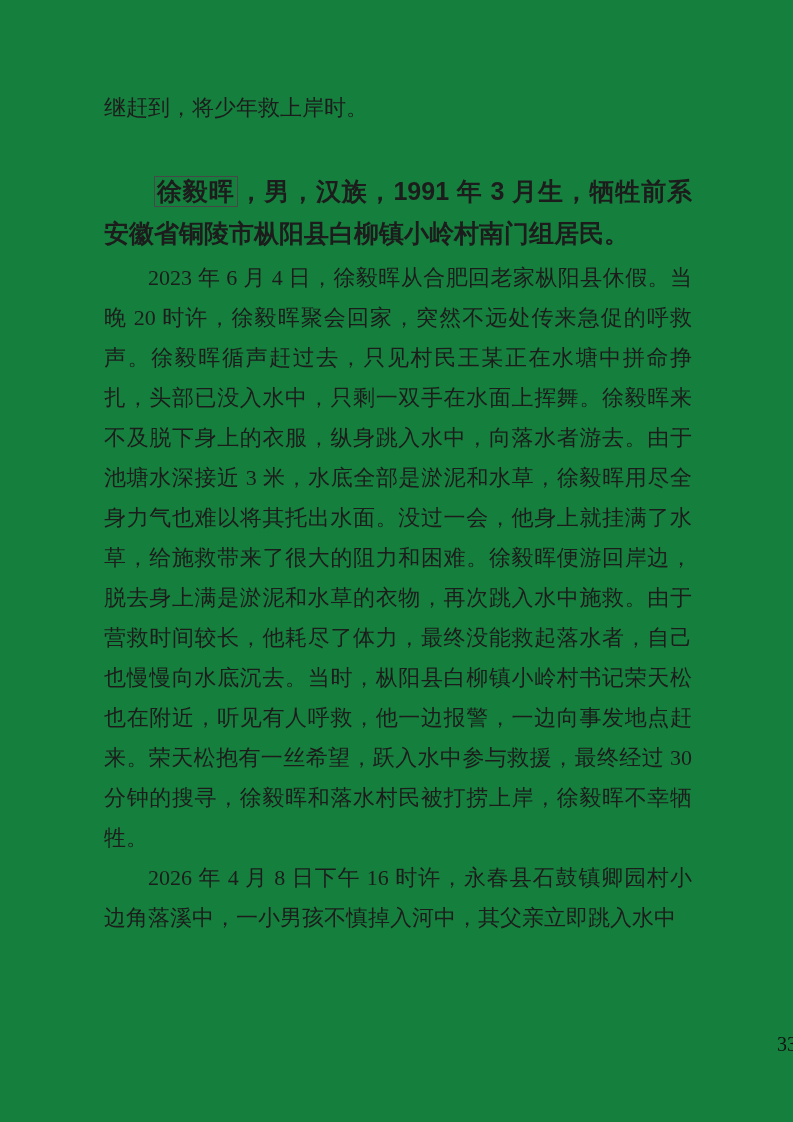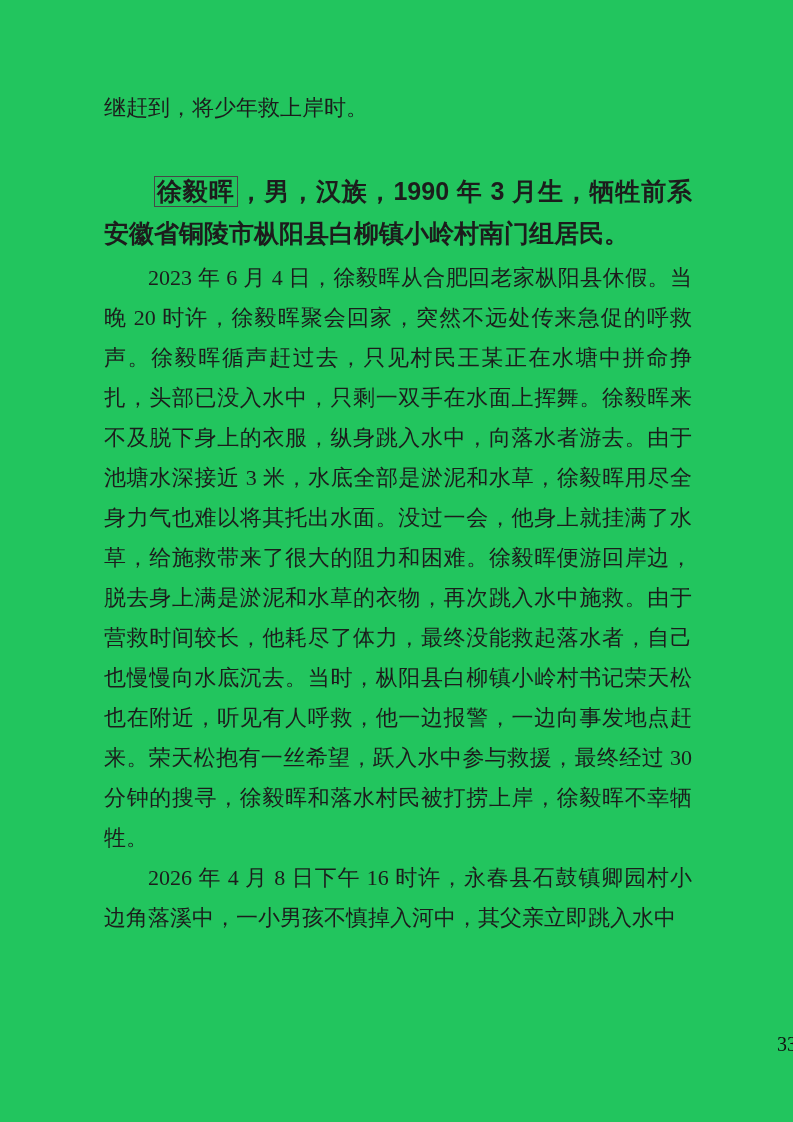--- a/index.html
+++ b/index.html
@@ -5,21 +5,21 @@
   html, body {
     margin: 0;
     padding: 0;
     background: #888;
   }
   .page {
     position: relative;
     width: 793px;
     height: 1122px;
     margin: 0 auto;
-    background: #22c55e;
+    background: #15803d;
     color: #1c1c1c;
     overflow: hidden;
   }
   .content {
     position: absolute;
     left: 104px;
     top: 88px;
     width: 588px;
   }
   .para {
@@ -61,21 +61,21 @@
   }
 </style>
 </head>
 <body>
 
 <div class="page">
   <div class="content">
 
     <p class="para continuation">继赶到，将少年救上岸时。</p>
 
-    <p class="heading"><span class="name-box">徐毅晖</span><span>，男，汉族，1990 年 3 月生，牺牲前系安徽省铜陵市枞阳县白柳镇小岭村南门组居民。</span></p>
+    <p class="heading"><span class="name-box">徐毅晖</span><span>，男，汉族，1991 年 3 月生，牺牲前系安徽省铜陵市枞阳县白柳镇小岭村南门组居民。</span></p>
 
     <p class="para">2023 年 6 月 4 日，徐毅晖从合肥回老家枞阳县休假。当晚 20 时许，徐毅晖聚会回家，突然不远处传来急促的呼救声。徐毅晖循声赶过去，只见村民王某正在水塘中拼命挣扎，头部已没入水中，只剩一双手在水面上挥舞。徐毅晖来不及脱下身上的衣服，纵身跳入水中，向落水者游去。由于池塘水深接近 3 米，水底全部是淤泥和水草，徐毅晖用尽全身力气也难以将其托出水面。没过一会，他身上就挂满了水草，给施救带来了很大的阻力和困难。徐毅晖便游回岸边，脱去身上满是淤泥和水草的衣物，再次跳入水中施救。由于营救时间较长，他耗尽了体力，最终没能救起落水者，自己也慢慢向水底沉去。当时，枞阳县白柳镇小岭村书记荣天松也在附近，听见有人呼救，他一边报警，一边向事发地点赶来。荣天松抱有一丝希望，跃入水中参与救援，最终经过 30 分钟的搜寻，徐毅晖和落水村民被打捞上岸，徐毅晖不幸牺牲。</p>
 
 
     <p class="para">2026 年 4 月 8 日下午 16 时许，永春县石鼓镇卿园村小边角落溪中，一小男孩不慎掉入河中，其父亲立即跳入水中</p>
 
   </div>
 
   <div class="page-number">33</div>
 </div>

